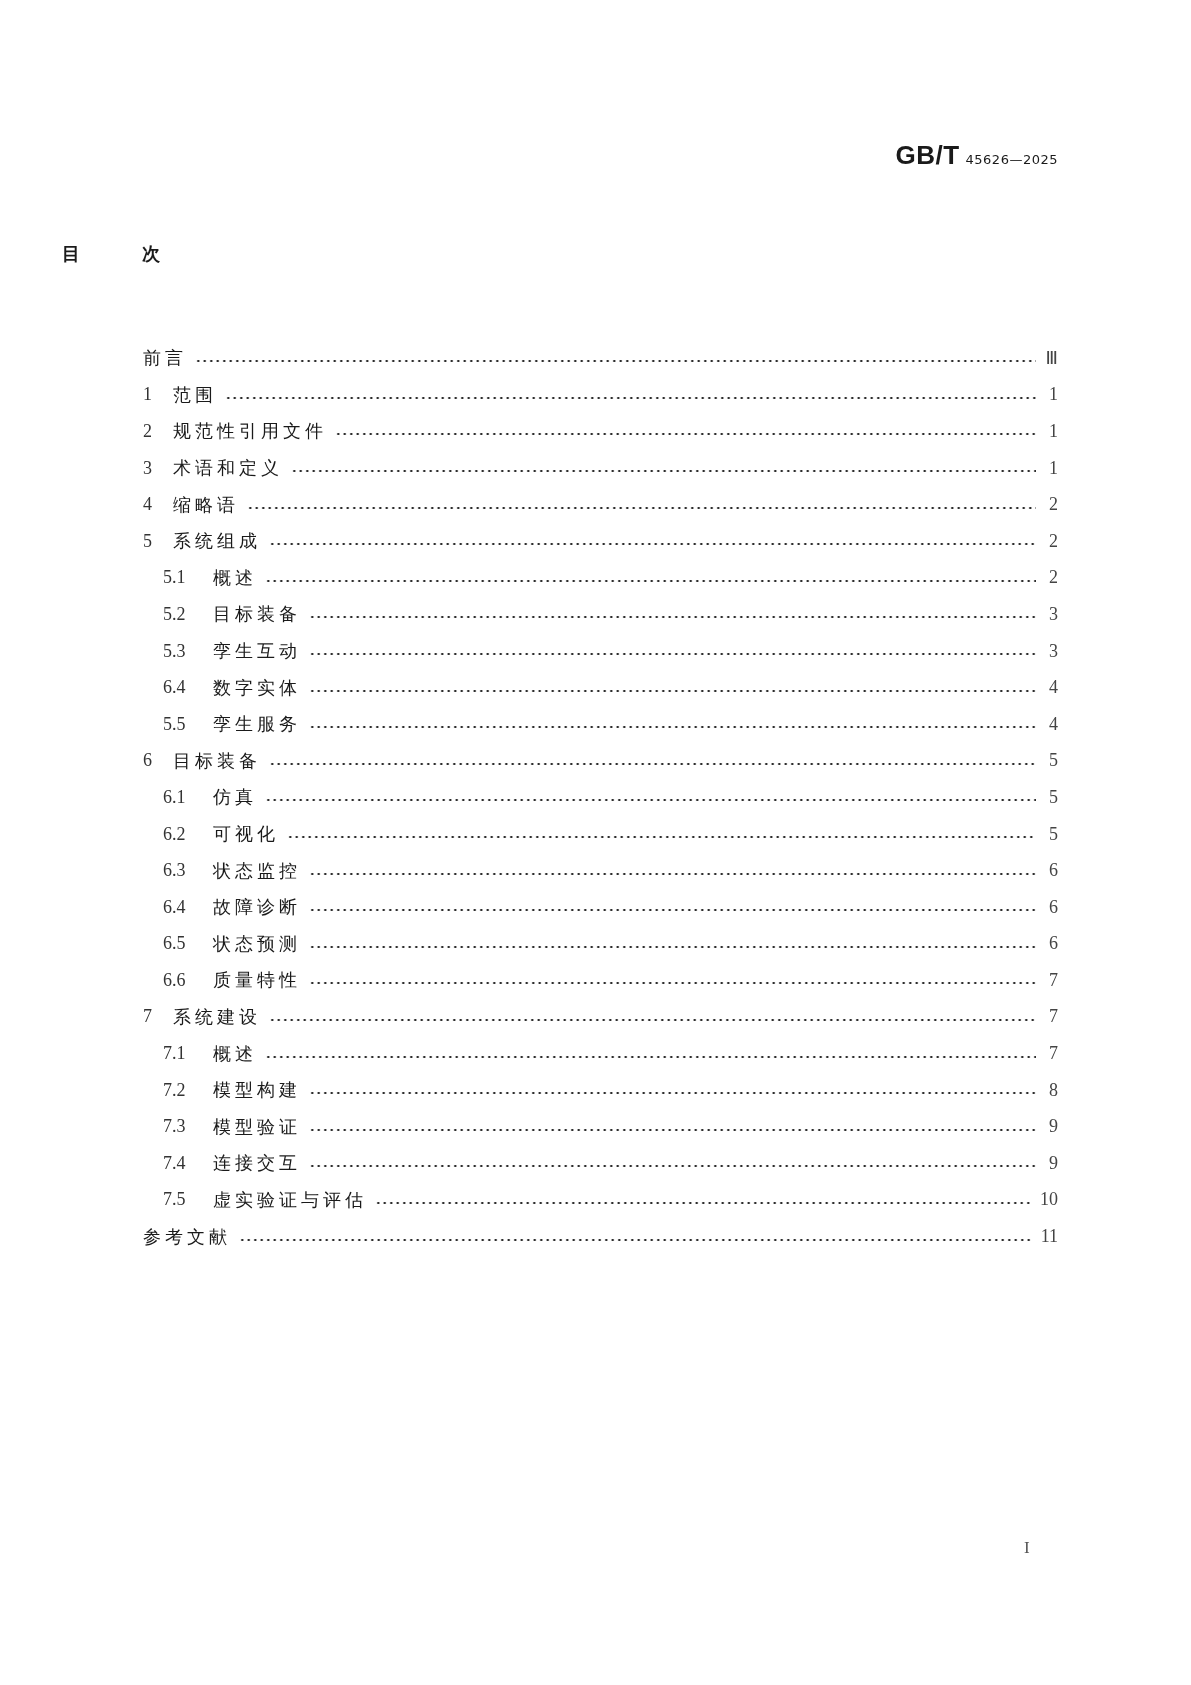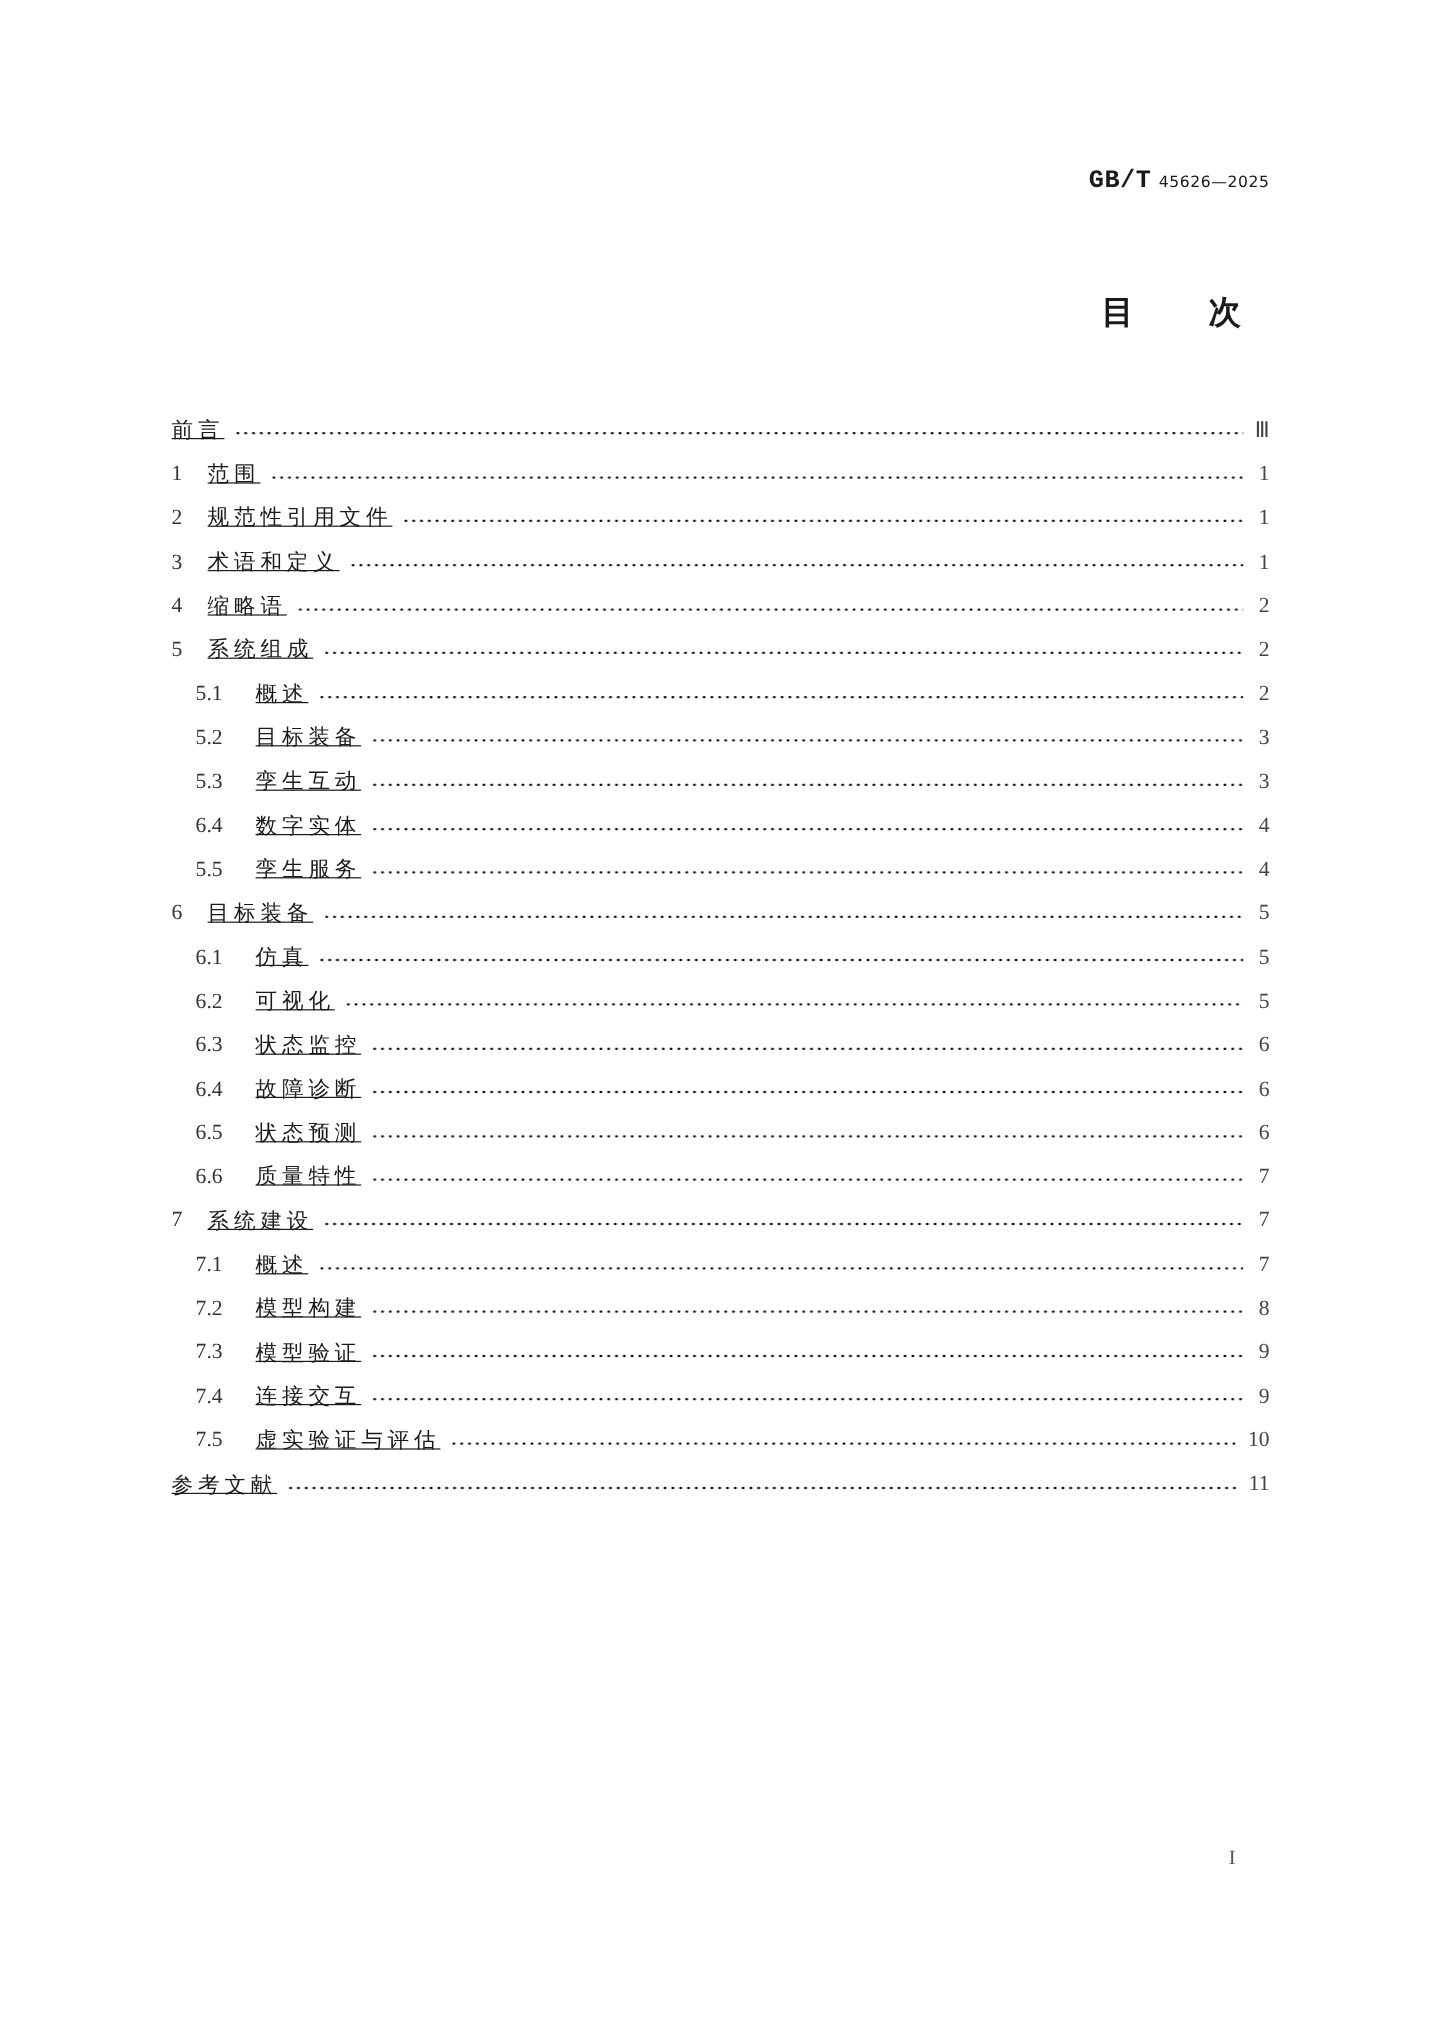--- a/index.html
+++ b/index.html
@@ -1,30 +1,30 @@
 <!DOCTYPE html>
 <html><head>
 <meta charset="utf-8">
 <style>
   html, body { margin: 0; padding: 0; background: #ffffff; }
   body { width: 1191px; height: 1685px; position: relative; overflow: hidden;
          font-family: "DejaVu Serif", "Liberation Serif", serif; color: #1a1a1a; }
   .std-number { position: absolute; top: 140px; right: 133px; font-size: 17px; letter-spacing: 0.5px; }
-  .std-number .gbt { font-family: Liberation Mono, monospace; font-weight: bold; font-size: 21px; }
+  .std-number .gbt { font-family: Liberation Sans, sans-serif; font-weight: bold; font-size: 26px; }
   .std-number .num { font-family: "DejaVu Sans", sans-serif; font-size: 13px; }
-  .toc-title { position: absolute; top: 242px; left: 0; width: 1096px; text-align: right;
-               font-family: "DejaVu Sans", sans-serif; font-size: 27px; font-weight: bold; letter-spacing: 62px; text-indent: 62px; }
+  .toc-title { position: absolute; top: 242px; left: 0; width: 1096px; text-align: left;
+               font-family: "DejaVu Sans", sans-serif; font-size: 18px; font-weight: bold; letter-spacing: 62px; text-indent: 62px; }
   .toc { position: absolute; top: 340px; left: 143px; width: 915px; }
   .toc-row { height: 36.6px; display: flex; align-items: center; font-size: 18px; white-space: nowrap; }
   .toc-row.l1 { padding-left: 0; }
   .toc-row.l2 { padding-left: 20px; justify-content: center; }
   .toc-row .sec { font-family: "Liberation Serif", serif; color: #333; }
   .toc-row.l1 .sec { width: 30px; }
   .toc-row.l2 .sec { width: 50px; }
-  .toc-row .title { letter-spacing: 4px; padding-right: 6px; text-decoration: underline; }
+  .toc-row .title { letter-spacing: 4px; padding-right: 6px; }
   .toc-row .leader { flex: 1; height: 2px; margin: 6px 8px 0 2px;
     background-image: radial-gradient(circle, #111 1.1px, transparent 1.4px);
     background-size: 6.5px 3px; background-repeat: repeat-x; background-position: left center; }
   .toc-row .page { font-family: "Liberation Serif", serif; color: #444; min-width: 14px; text-align: right; }
   .page-footer { position: absolute; top: 1538px; left: 1024px; font-family: "Liberation Serif", serif; font-size: 17px; color: #555; }
 </style>
 </head>
 <body>
 
 <div class="std-number">

